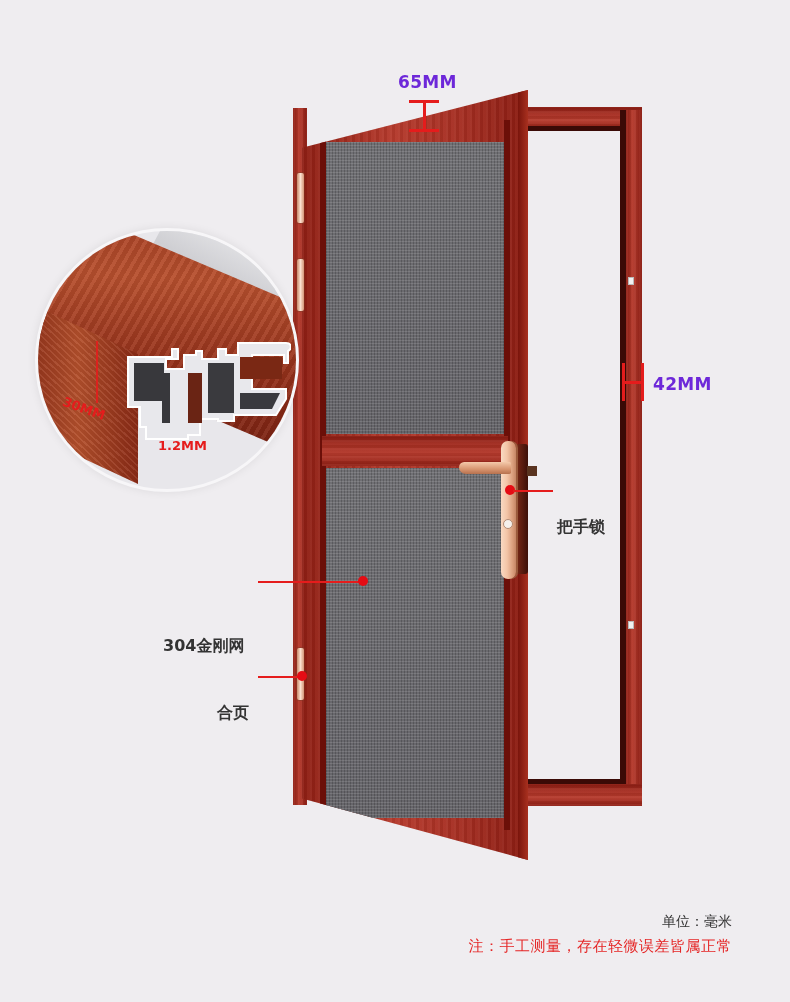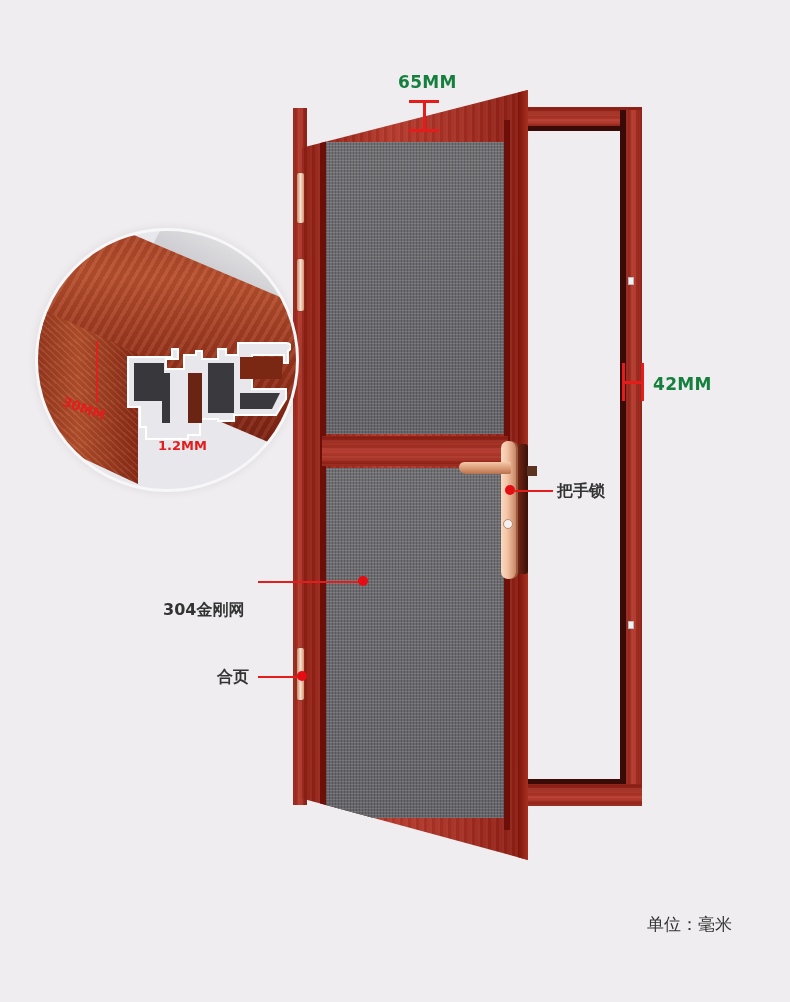--- a/index.html
+++ b/index.html
@@ -51,41 +51,41 @@
     .hinge { position: absolute; width: 7px; background: linear-gradient(90deg, #c98a6a, #fbe0cf, #d49477); border-radius: 2px; box-shadow: 0 0 0 1px rgba(120,60,40,0.4); }
 
     
     .handle-plate { position: absolute; left: 501px; top: 441px; width: 15px; height: 138px; border-radius: 7px;
       background: linear-gradient(90deg, #f9d9c2, #f3c5a7 40%, #d89c7b 80%, #c48565); box-shadow: 2px 0 0 #9a5a3c; }
     .handle-lever { position: absolute; left: 459px; top: 462px; width: 52px; height: 12px; border-radius: 6px 2px 2px 8px;
       background: linear-gradient(180deg, #f4c9aa, #d7946f 60%, #b7714e); }
     .handle-back { position: absolute; left: 516px; top: 444px; width: 12px; height: 130px; border-radius: 3px; background: linear-gradient(90deg,#7a2a18,#3c1008); }
     .handle-knob { position:absolute; left:527px; top:466px; width:10px; height:10px; background:#5a3420; }
     .keyhole { position: absolute; left: 503px; top: 519px; width: 10px; height: 10px; border-radius: 50%; background: #f5f0ec; border: 1px solid #b38a73; }
-    .dim-label { position: absolute; font-weight: bold; font-size: 17px; color: #15803d; letter-spacing: 0.3px; }
+    .dim-label { position: absolute; font-weight: bold; font-size: 17px; color: #6d28d9; letter-spacing: 0.3px; }
     .line { position: absolute; background: #e51c1c; }
     .dot { position: absolute; width: 10px; height: 10px; border-radius: 50%; background: #e50c14; }
-    .callout { position: absolute; font-weight: bold; font-size: 16px; color: #333; }
+    .callout { position: absolute; font-weight: bold; font-size: 16px; color: #333; margin-top: 36px; }
 
     
     .circle { position: absolute; left: 35px; top: 228px; width: 264px; height: 264px; border-radius: 50%;
       overflow: hidden; background: #e8e7eb; border: 3px solid #f7f6f8; box-shadow: 0 0 10px rgba(0,0,0,0.08); }
     .circle .bg-silver { position:absolute; left:110px; top:-10px; width:220px; height:120px; transform: rotate(28deg);
       background: linear-gradient(180deg,#f3f3f5,#cfcfd3 60%,#e9e9ec); }
     .circle .wood-block { position:absolute; left:-40px; top:10px; width:300px; height:150px; transform: skewY(23deg);
       background:
         repeating-linear-gradient(115deg, rgba(255,255,255,0.06) 0 3px, rgba(0,0,0,0.07) 3px 7px),
         linear-gradient(160deg, #a13a22, #b8502e 35%, #94301a 70%, #7a2212); }
     .circle .wood-side { position:absolute; left:-20px; top:95px; width:120px; height:130px; transform: skewY(25deg);
       background: repeating-linear-gradient(25deg, rgba(255,255,255,0.07) 0 2px, rgba(0,0,0,0.06) 2px 6px),
         linear-gradient(90deg,#8c2d18,#b4502c 50%,#8b2b16); }
     .profile { position:absolute; left:88px; top:108px; width:165px; height:102px; }
     .dim-small { position:absolute; font-size: 13px; font-weight:bold; color:#e51c1c; }
 
-    .footer-unit { position: absolute; right: 58px; top: 913px; font-size: 17px; color: #333; }
+    .footer-unit { position: absolute; right: 58px; top: 913px; font-size: 14px; color: #333; }
     .footer-note { position: absolute; right: 58px; top: 937px; font-size: 15px; color: #e52626; letter-spacing: 0.5px; }
   </style>
 </head>
 <body>
 
 <div class="stage">
 
   <div class="frame-outer frame-top wood-h"></div>
   <div class="frame-inner-dark"></div>
   <div class="frame-outer frame-right-jamb wood"></div>
@@ -147,13 +147,14 @@
       <path d="M82 24 H108 V74 H82 Z" fill="#3a3a3e"></path>
       <path d="M114 18 H156 V40 H114 Z" fill="#7a2814"></path>
       <path d="M114 54 H154 L146 70 H114 Z" fill="#3a3a3e"></path>
     </svg>
     <div class="line" style="left:58px; top:110px; width:2px; height:62px; background:#e51c1c; opacity:0.85"></div>
     <div class="dim-small" style="left:24px; top:170px; transform: rotate(20deg)">30MM</div>
     <div class="dim-small" style="left:120px; top:207px">1.2MM</div>
   </div>
 
   <div class="footer-unit">单位：毫米</div>
+  <div class="footer-note">注：手工测量，存在轻微误差皆属正常</div>
 </div>
 
 </body></html>

